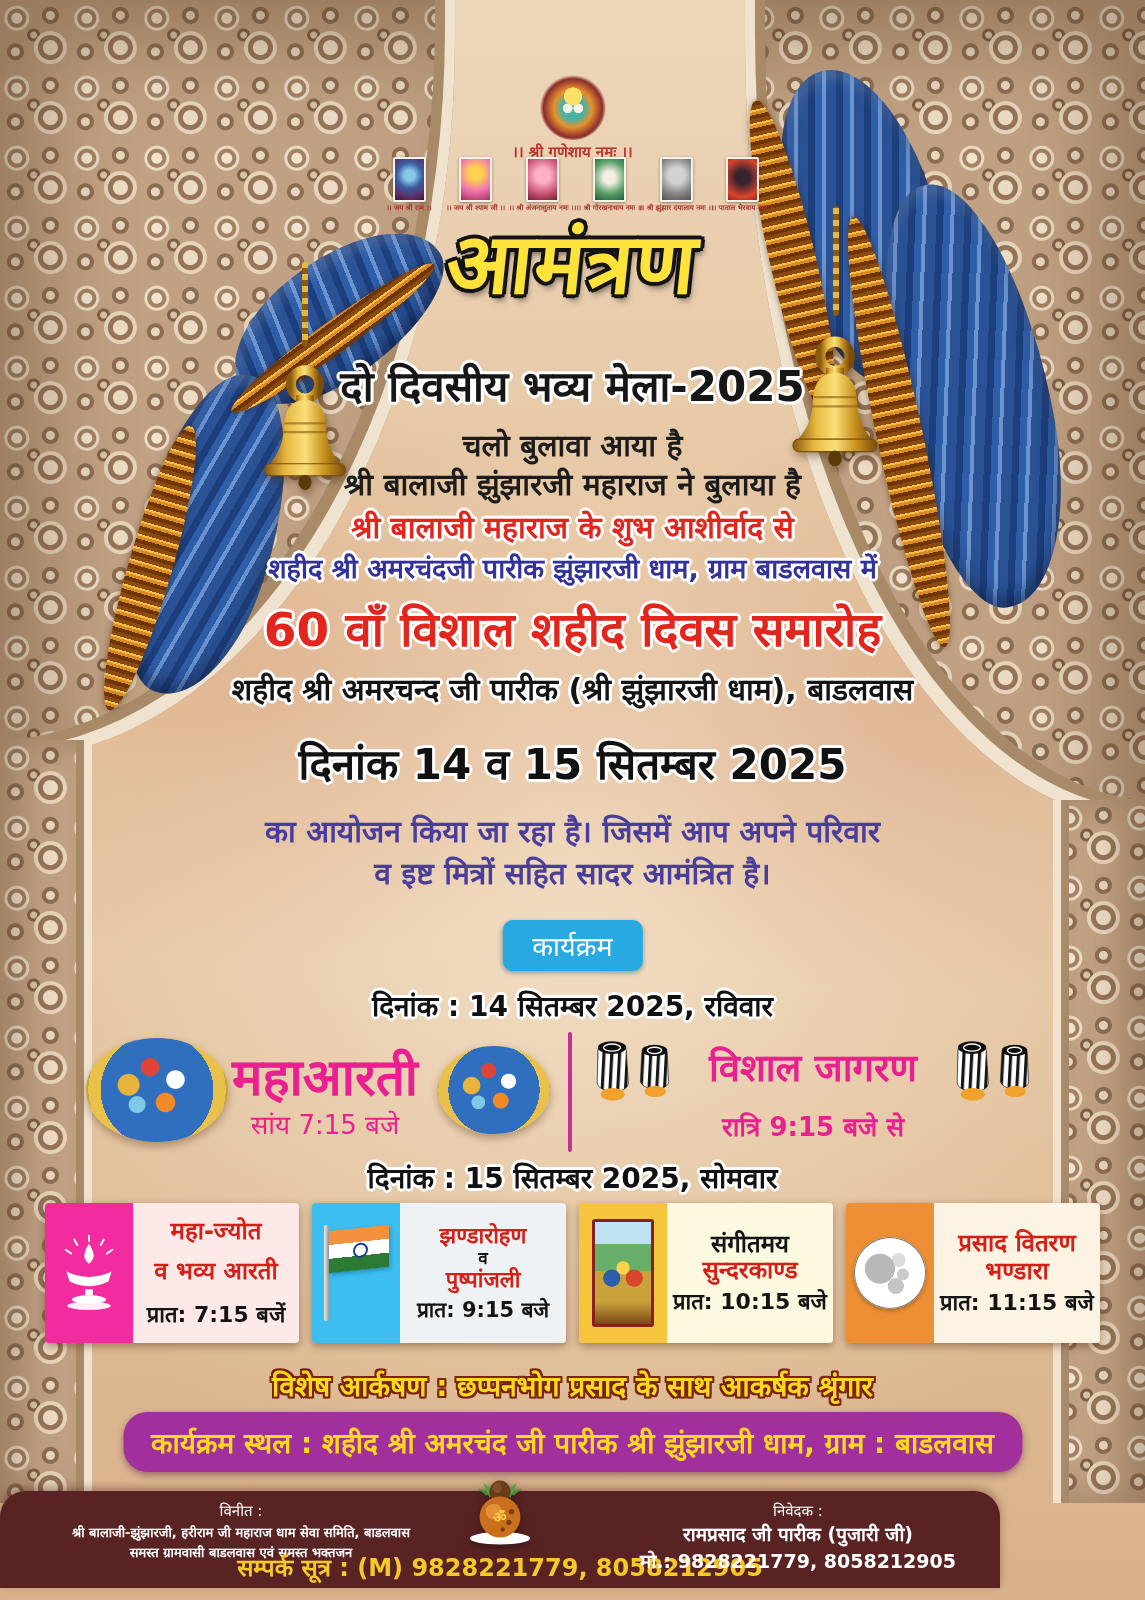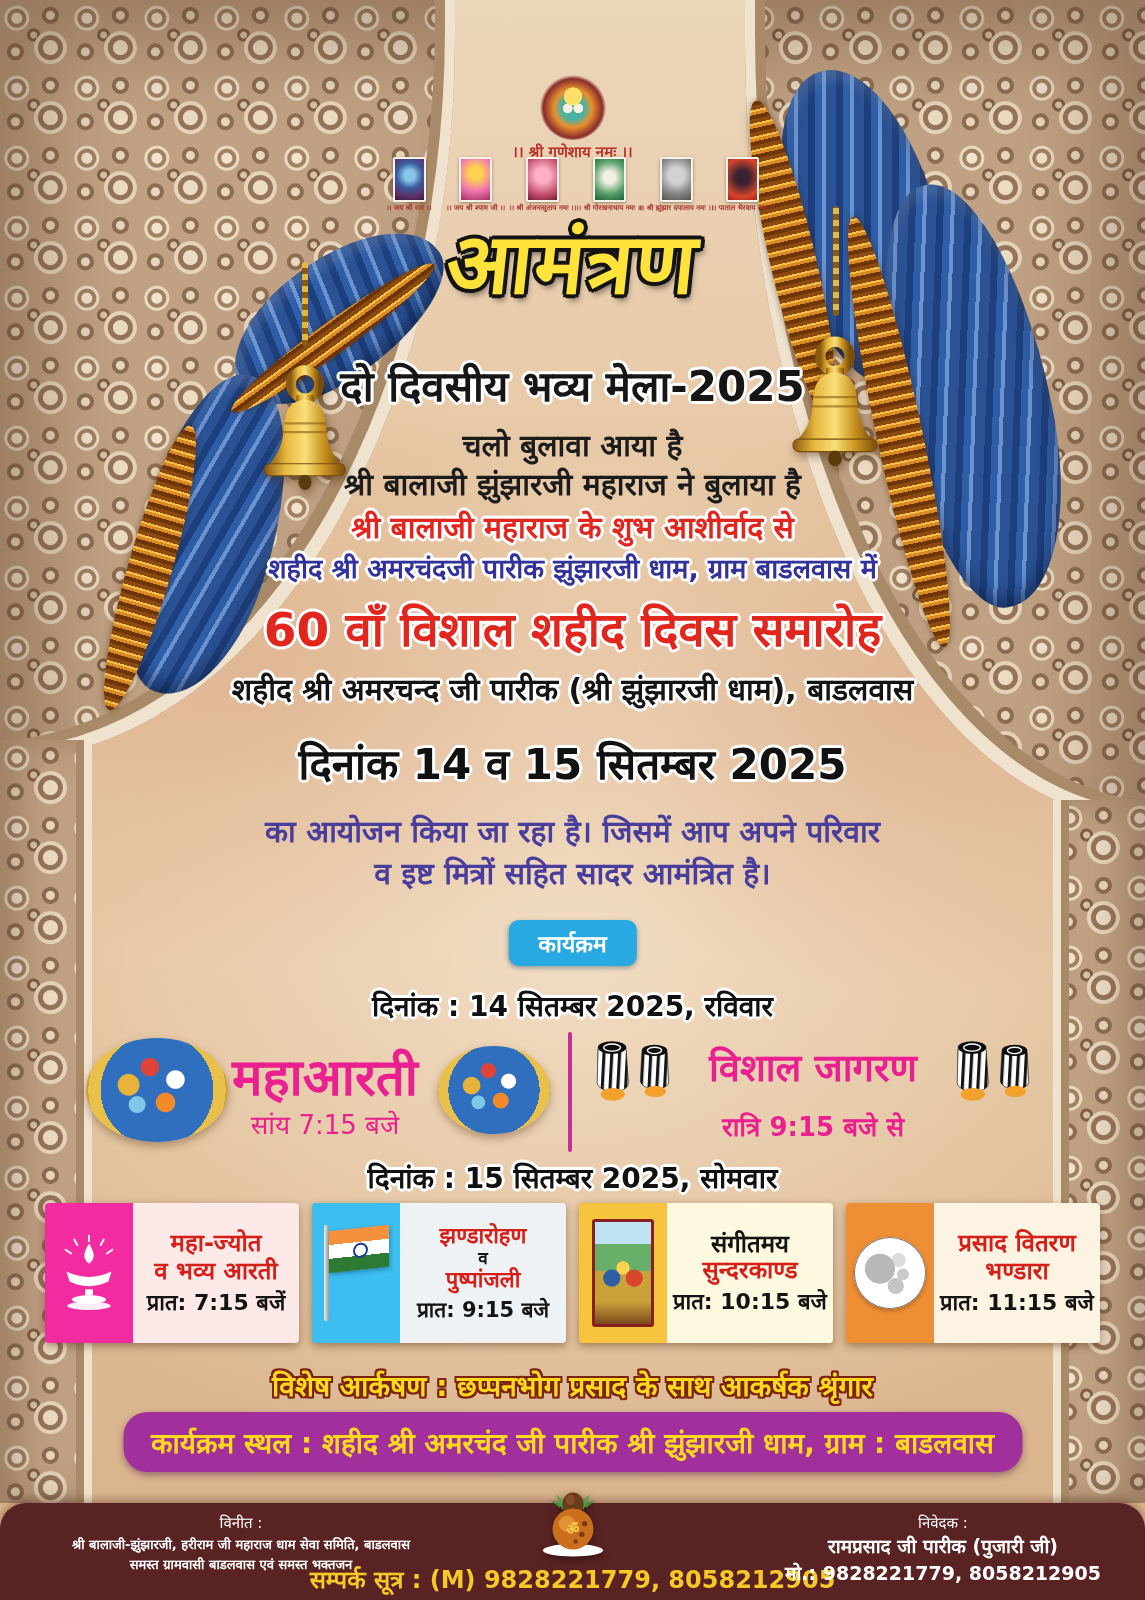--- a/index.html
+++ b/index.html
@@ -85,21 +85,21 @@
   .call1{top:424px;font-size:30px;font-weight:bold;color:#1c1c1c;}
   .call2{top:463px;font-size:30px;font-weight:bold;color:#1c1c1c;}
   .blessing{top:506px;font-size:30px;font-weight:bold;color:#e2261d;}
   .place{top:549px;font-size:27px;font-weight:bold;color:#32329a;}
   .main-heading{top:596px;font-size:47px;font-weight:bold;color:#e2261d;}
   .sub-heading{top:668px;font-size:30px;font-weight:bold;color:#141414;}
   .date-heading{top:734px;font-size:42px;font-weight:bold;color:#111;}
   .invite1{top:810px;font-size:30px;font-weight:bold;color:#4a3e9d;}
   .invite2{top:852px;font-size:30px;font-weight:bold;color:#4a3e9d;}
   .badge{position:absolute;left:50%;transform:translateX(-50%);top:920px;z-index:6;
-    background:#29a9e1;color:#fff;font-size:23px;font-weight:bold;padding:7px 30px;border-radius:10px;
+    background:#29a9e1;color:#fff;font-size:27px;font-weight:normal;padding:7px 30px;border-radius:10px;
     box-shadow:0 2px 5px rgba(0,60,100,.4);}
   .day1-date{top:986px;font-size:28px;font-weight:bold;color:#111;}
   
   .thali{position:absolute;z-index:6;border-radius:50%;
     background:
       radial-gradient(circle at 30% 45%, #e8b33a 0 9%, transparent 10%),
       radial-gradient(circle at 45% 28%, #e04438 0 8%, transparent 9%),
       radial-gradient(circle at 63% 40%, #fff 0 8%, transparent 9%),
       radial-gradient(circle at 56% 62%, #f28a2a 0 9%, transparent 10%),
       radial-gradient(circle at 36% 64%, #7ec9e8 0 7%, transparent 8%),
@@ -114,21 +114,21 @@
   .tabla1{left:588px;top:1032px;width:92px;}
   .tabla2{left:948px;top:1032px;width:92px;}
   .ev2-name{position:absolute;left:682px;width:262px;top:1040px;font-size:38px;font-weight:bold;color:#ea1f90;text-align:center;z-index:6;}
   .ev2-time{position:absolute;left:682px;width:262px;top:1108px;font-size:26px;font-weight:bold;color:#ea1f90;text-align:center;z-index:6;}
   .day2-date{top:1158px;font-size:28px;font-weight:bold;color:#111;}
   
   .cards{position:absolute;left:45px;top:1203px;width:1055px;height:140px;display:flex;gap:13px;z-index:6;}
   .card{flex:1;display:flex;border-radius:4px;overflow:hidden;box-shadow:0 3px 8px rgba(80,40,15,.45);}
   .card .iconp{width:88px;display:flex;align-items:center;justify-content:center;flex-shrink:0;}
   .card .body{flex:1;display:flex;flex-direction:column;align-items:center;justify-content:center;padding:4px 2px;}
-  .c1 .iconp{background:#f32ba0;} .c1 .body{background:#fdeae8;}
+  .c1 .iconp{background:#f32ba0;} .c1 .body{background:#fdeae8;gap:12px;}
   .c2 .iconp{background:#3cbef0;} .c2 .body{background:#eef2f5;}
   .c3 .iconp{background:#f6c53d;} .c3 .body{background:#fdf8e0;}
   .c4 .iconp{background:#ee8f35;} .c4 .body{background:#fcf3e3;}
   .card .t-red{color:#d42019;font-size:24px;font-weight:bold;line-height:1.15;text-align:center;}
   .card .t-black{color:#141414;font-size:22px;font-weight:bold;line-height:1.1;text-align:center;}
   .card .time{color:#141414;font-size:22px;font-weight:bold;text-align:center;}
   .c2 .t-red{font-size:22px;} .c2 .t-black{font-size:17px;} .c2 .time{margin-top:2px;font-size:21px;}
   
   .flagbox{position:relative;width:76px;height:104px;}
   .flagpole{position:absolute;left:6px;top:4px;width:5px;height:96px;background:linear-gradient(90deg,#eee,#9a9a9a);border-radius:2px;}
@@ -146,21 +146,21 @@
       radial-gradient(circle at 62% 32%, #dcdcdc 0 10%, transparent 11%),
       radial-gradient(circle at 68% 52%, #cacaca 0 9%, transparent 10%),
       radial-gradient(circle at 58% 68%, #c5c5c5 0 12%, transparent 13%),
       #fff;
     box-shadow:inset 0 0 0 1px #777, 0 2px 4px rgba(60,30,0,.35);}
   
   .highlight{top:1366px;font-size:28px;font-weight:bold;color:#ffd91e;}
   .venue{position:absolute;left:50%;transform:translateX(-50%);top:1412px;z-index:6;background:#a2309c;
     color:#ffd91e;font-size:28px;font-weight:bold;padding:11px 28px;border-radius:24px;white-space:nowrap;
     box-shadow:0 3px 7px rgba(80,10,70,.45);}
-  .footer{position:absolute;left:0;bottom:0;width:1145px;height:97px;background:#5a2323;z-index:7;
+  .footer{position:absolute;left:0;bottom:12px;width:1000px;height:97px;background:#5a2323;z-index:7;
     border-radius:26px 26px 0 0;box-shadow:0 -3px 8px rgba(60,10,10,.35);}
   .f-left{position:absolute;left:22px;top:9px;width:438px;text-align:center;color:#fff;}
   .f-left .t{font-size:15px;margin-bottom:3px;}
   .f-left .l{font-size:13px;font-weight:bold;line-height:1.55;}
   .f-right{position:absolute;right:22px;top:9px;width:360px;text-align:center;color:#fff;}
   .f-right .t{font-size:15px;margin-bottom:2px;}
   .f-right .n{font-size:19px;font-weight:bold;line-height:1.35;}
   .f-right .p{font-size:19px;font-weight:bold;}
   .kalash{position:absolute;left:50%;margin-left:-40px;top:-22px;width:80px;z-index:8;filter:drop-shadow(0 3px 4px rgba(0,0,0,.4));}
   .contact{position:absolute;left:0;bottom:5px;width:100%;text-align:center;color:#f7c928;font-size:24px;font-weight:bold;}

